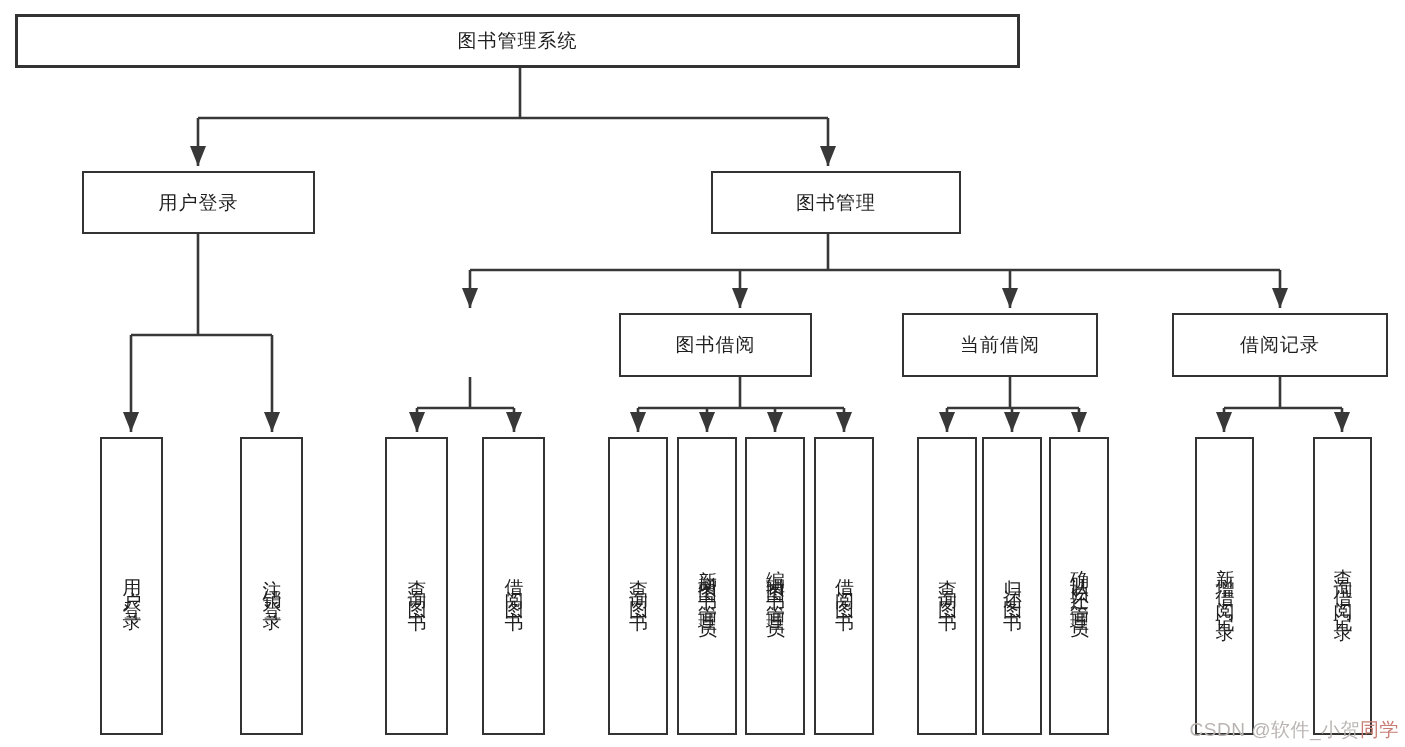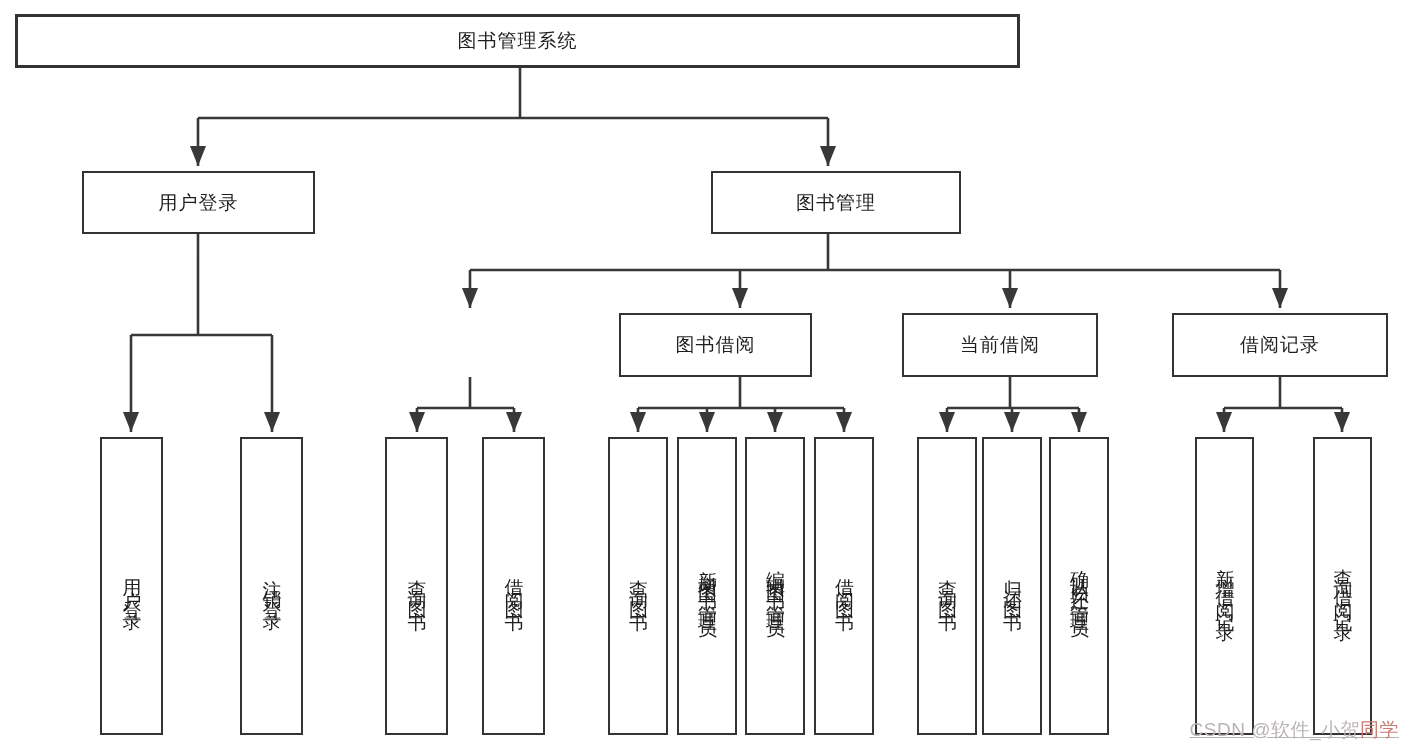--- a/index.html
+++ b/index.html
@@ -60,21 +60,20 @@
   }
   .vbox.long { letter-spacing: 7px; }
   .watermark {
     position: absolute;
     right: 6px;
     bottom: 4px;
     font-size: 19px;
     color: #b9b4b2;
     letter-spacing: 0.5px;
     white-space: nowrap;
-    text-decoration: underline;
   }
   .watermark .accent { color: #c97f76; }
 </style>
 </head>
 <body>
 
 <div class="canvas">
 
   <svg class="connector-layer" width="1405" height="747" viewBox="0 0 1405 747" xmlns="http://www.w3.org/2000/svg">
     <defs>

